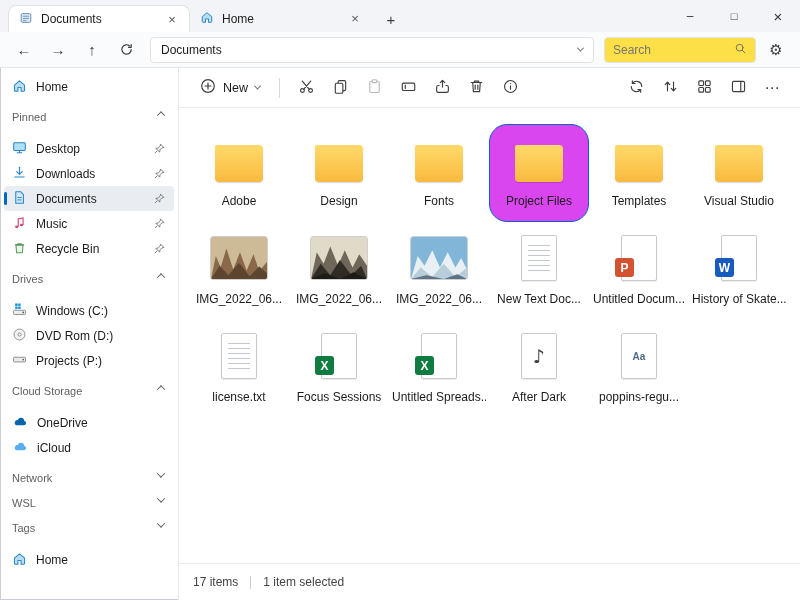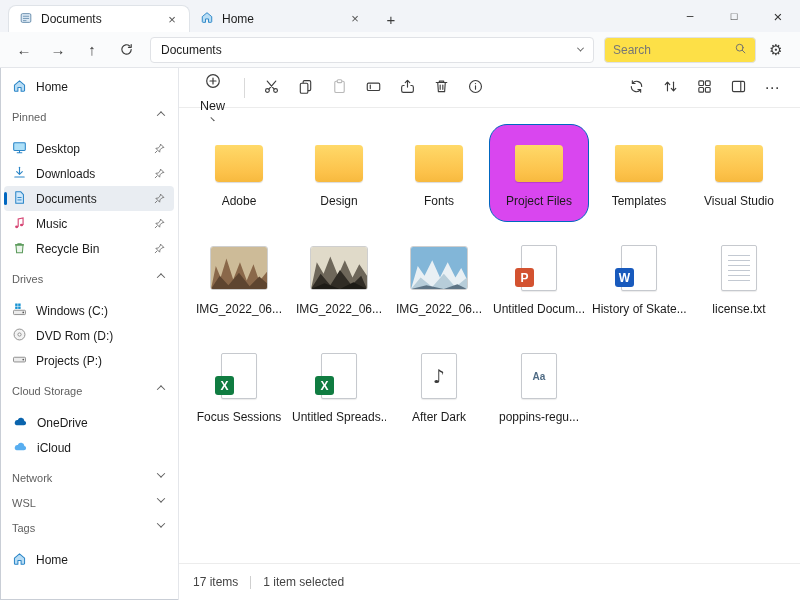--- a/index.html
+++ b/index.html
@@ -46,27 +46,27 @@
   .side-item.selected { background:#e9edf2; }
   .side-item.selected::before { content:''; position:absolute; left:0; top:6px; bottom:6px; width:3px;
                                 border-radius:2px; background:#0067c0; }
   .side-header { display:flex; height:25px; padding:0 10px 0 8px; color:#5f5f5f; font-size:11px; }
   .side-header .sh-label { flex:1; }
   .side-header.mt { margin-top:12px; }
   .pin { display:flex; align-items:center; }
   
   .main { flex:1; display:flex; flex-direction:column; border-left:1px solid #e4e6ea; background:#fff; min-width:0; }
   .cmdbar { height:40px; display:flex; align-items:center; padding:0 12px; gap:2px; border-bottom:1px solid #ececec; }
-  .new-btn { display:flex; align-items:center; gap:7px; padding:0 9px; height:30px; border-radius:4px; font-size:12.5px;flex-direction:column; }
+  .new-btn { display:flex; align-items:center; gap:7px; padding:0 9px; height:30px; border-radius:4px; font-size:12.5px; }
   .cmd-divider { width:1px; height:20px; background:#d9d9d9; margin:0 8px; }
   .cmd-btn { width:32px; height:30px; display:flex; align-items:center; justify-content:center; border-radius:4px; }
   .cmd-right { margin-left:auto; display:flex; align-items:center; gap:2px; }
   .more-btn { font-size:15px; color:#3d3d3d; }
   .content { flex:1; padding:16px 0 0 10px; overflow:hidden; }
-  .grid { display:grid; grid-template-columns:repeat(6,100px); row-gap:10px; }
+  .grid { display:grid; grid-template-columns:repeat(6,100px); }
   .file-item { width:100px; height:98px; display:flex; flex-direction:column; align-items:center;
                padding-top:6px; border:1px solid transparent; border-radius:4px; }
   .file-item.selected { background:#d946ef; border-color:#0067c0;border-radius:18px; }
   .fi-icon { height:58px; display:flex; align-items:center; justify-content:center; }
   .fi-label { margin-top:5px; font-size:12px; max-width:94px; white-space:nowrap; overflow:hidden; text-align:center; }
   
   .folder { width:48px; height:37px; position:relative; border-radius:2px 4px 4px 4px;
             background:linear-gradient(180deg,#ffd969 0%,#fcc24a 75%,#f7b93e 100%);
             box-shadow:0 1px 1px rgba(0,0,0,.15); margin-top:6px; }
   .folder::before { content:''; position:absolute; top:-5px; left:0; width:22px; height:9px;
@@ -459,20 +459,26 @@
                   <polygon points="0,44 7,20 14,30 22,14 30,32 38,16 46,32 52,22 58,34 58,44" fill="#e9f0f4"></polygon>
                   <polygon points="0,44 10,32 22,42 34,28 46,42 58,32 58,44" fill="#b7cdd9"></polygon>
                   <polygon points="0,44 16,40 34,44 48,39 58,44" fill="#5e7485"></polygon>
                 </svg>
               </div>
             </div>
             <div class="fi-label">IMG_2022_06...</div>
           </div>
           <div class="file-item">
             <div class="fi-icon">
+              <div class="page lines"></div>
+            </div>
+            <div class="fi-label">New Text Doc...</div>
+          </div>
+          <div class="file-item">
+            <div class="fi-icon">
               <div class="page">
                 <span class="badge ppt">P</span>
               </div>
             </div>
             <div class="fi-label">Untitled Docum...</div>
           </div>
           <div class="file-item">
             <div class="fi-icon">
               <div class="page">
                 <span class="badge word">W</span>

